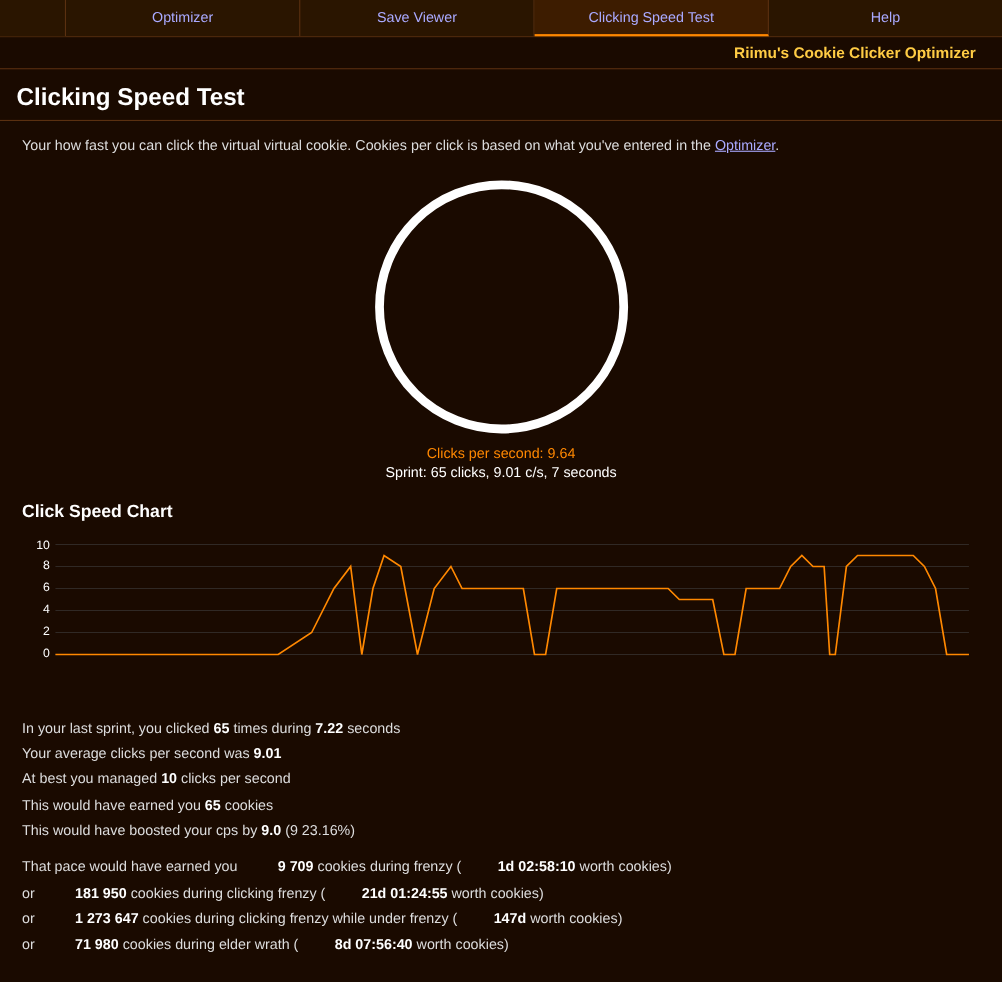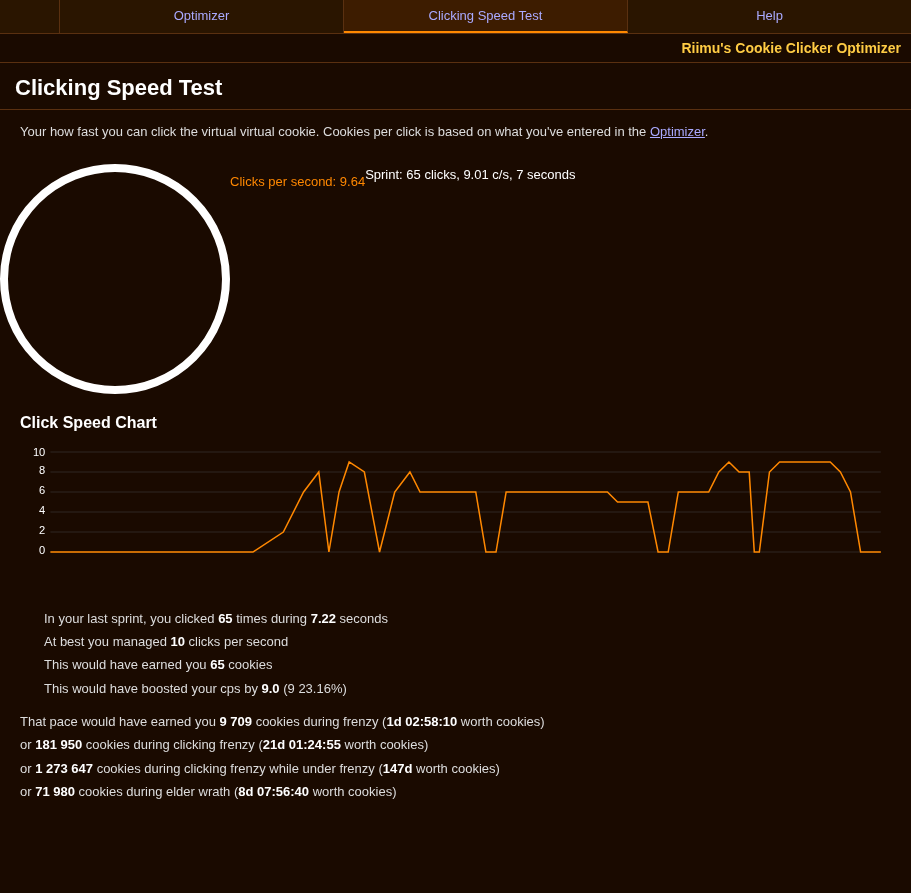--- a/index.html
+++ b/index.html
@@ -34,21 +34,21 @@
     }
     .nav-item:first-child {
       max-width: 60px;
       background: #2a1500;
     }
 
     
     .brand-header {
       background: #1a0a00;
       text-align: right;
-      padding: 6px 10px;
+      padding: 6px 24px;
       color: #ffcc44;
       font-weight: bold;
       font-size: 14px;
       border-bottom: 1px solid #5a3010;
     }
 
     
     .page-title {
       padding: 12px 15px 8px 15px;
       font-size: 22px;
@@ -64,21 +64,22 @@
       font-size: 13px;
       line-height: 1.5;
     }
     .description a {
       color: #aaaaff;
     }
 
     
     .cookie-area {
       display: flex;
-      flex-direction: row;
+      flex-direction: column;
+      align-items: center;
       padding: 10px 0 5px 0;
     }
     .cookie-circle {
       width: 230px;
       height: 230px;
       border-radius: 50%;
       border: 8px solid #ffffff;
       background: transparent;
       cursor: pointer;
     }
@@ -120,43 +121,44 @@
     .stats-title {
       font-size: 16px;
       font-weight: bold;
       color: #ffffff;
       margin-bottom: 10px;
     }
     .stats-line {
       color: #dddddd;
       font-size: 13px;
       line-height: 1.8;
-      margin-left: 24px;
     }
     .stats-line .highlight {
       color: #ffffff;
       font-weight: bold;
     }
     .stats-extra {
       margin-top: 10px;
       color: #dddddd;
       font-size: 13px;
       line-height: 1.8;
     }
     .stats-extra .highlight {
       color: #ffffff;
       font-weight: bold;
+      margin-left: 33px;
     }
   </style>
 </head>
 <body>
 
 <div class="nav-bar">
   <div class="nav-item"></div>
   <div class="nav-item">Optimizer</div>
+  <div class="nav-item">Save Viewer</div>
   <div class="nav-item active">Clicking Speed Test</div>
   <div class="nav-item">Help</div>
 </div>
 
 <div class="brand-header">
   <span>Riimu's Cookie Clicker Optimizer</span>
 </div>
 
 <div class="page-title">Clicking Speed Test</div>
 
@@ -254,20 +256,23 @@
     </svg>
   </div>
 </div>
 
 <div class="stats-section">
 
   <div class="stats-line">
     <span>In your last sprint, you clicked </span><span class="highlight">65</span><span> times during </span><span class="highlight">7.22</span><span> seconds</span>
   </div>
   <div class="stats-line">
+    <span>Your average clicks per second was </span><span class="highlight">9.01</span>
+  </div>
+  <div class="stats-line">
     <span>At best you managed </span><span class="highlight">10</span><span> clicks per second</span>
   </div>
   <div class="stats-line">
     <span>This would have earned you </span><span class="highlight">65</span><span> cookies</span>
   </div>
   <div class="stats-line">
     <span>This would have boosted your cps by </span><span class="highlight">9.0</span> <span>(9 23.16%)</span>
   </div>
 
   <div class="stats-extra">

